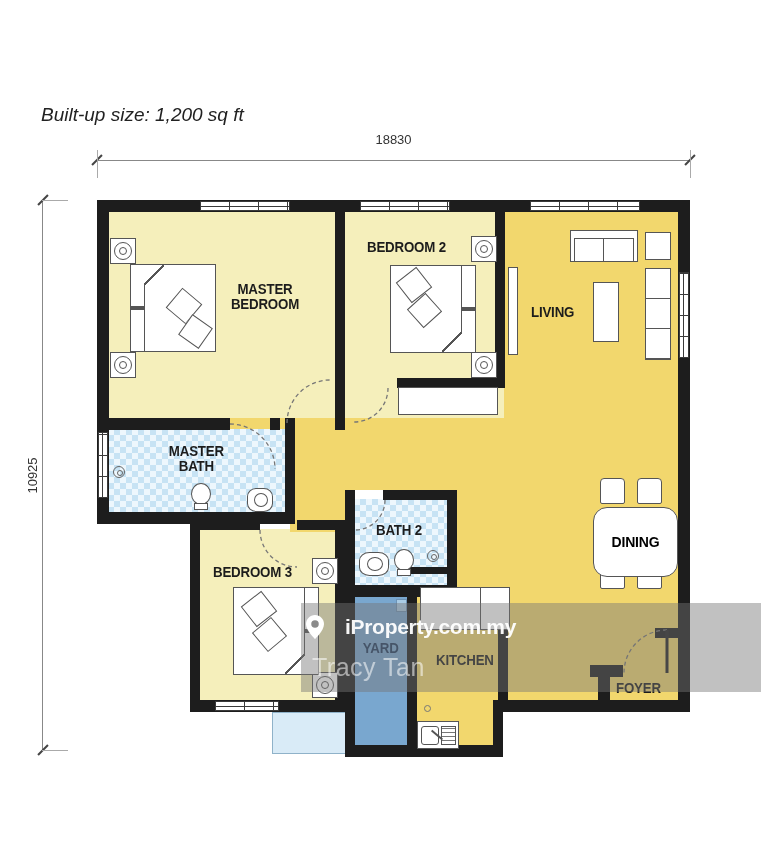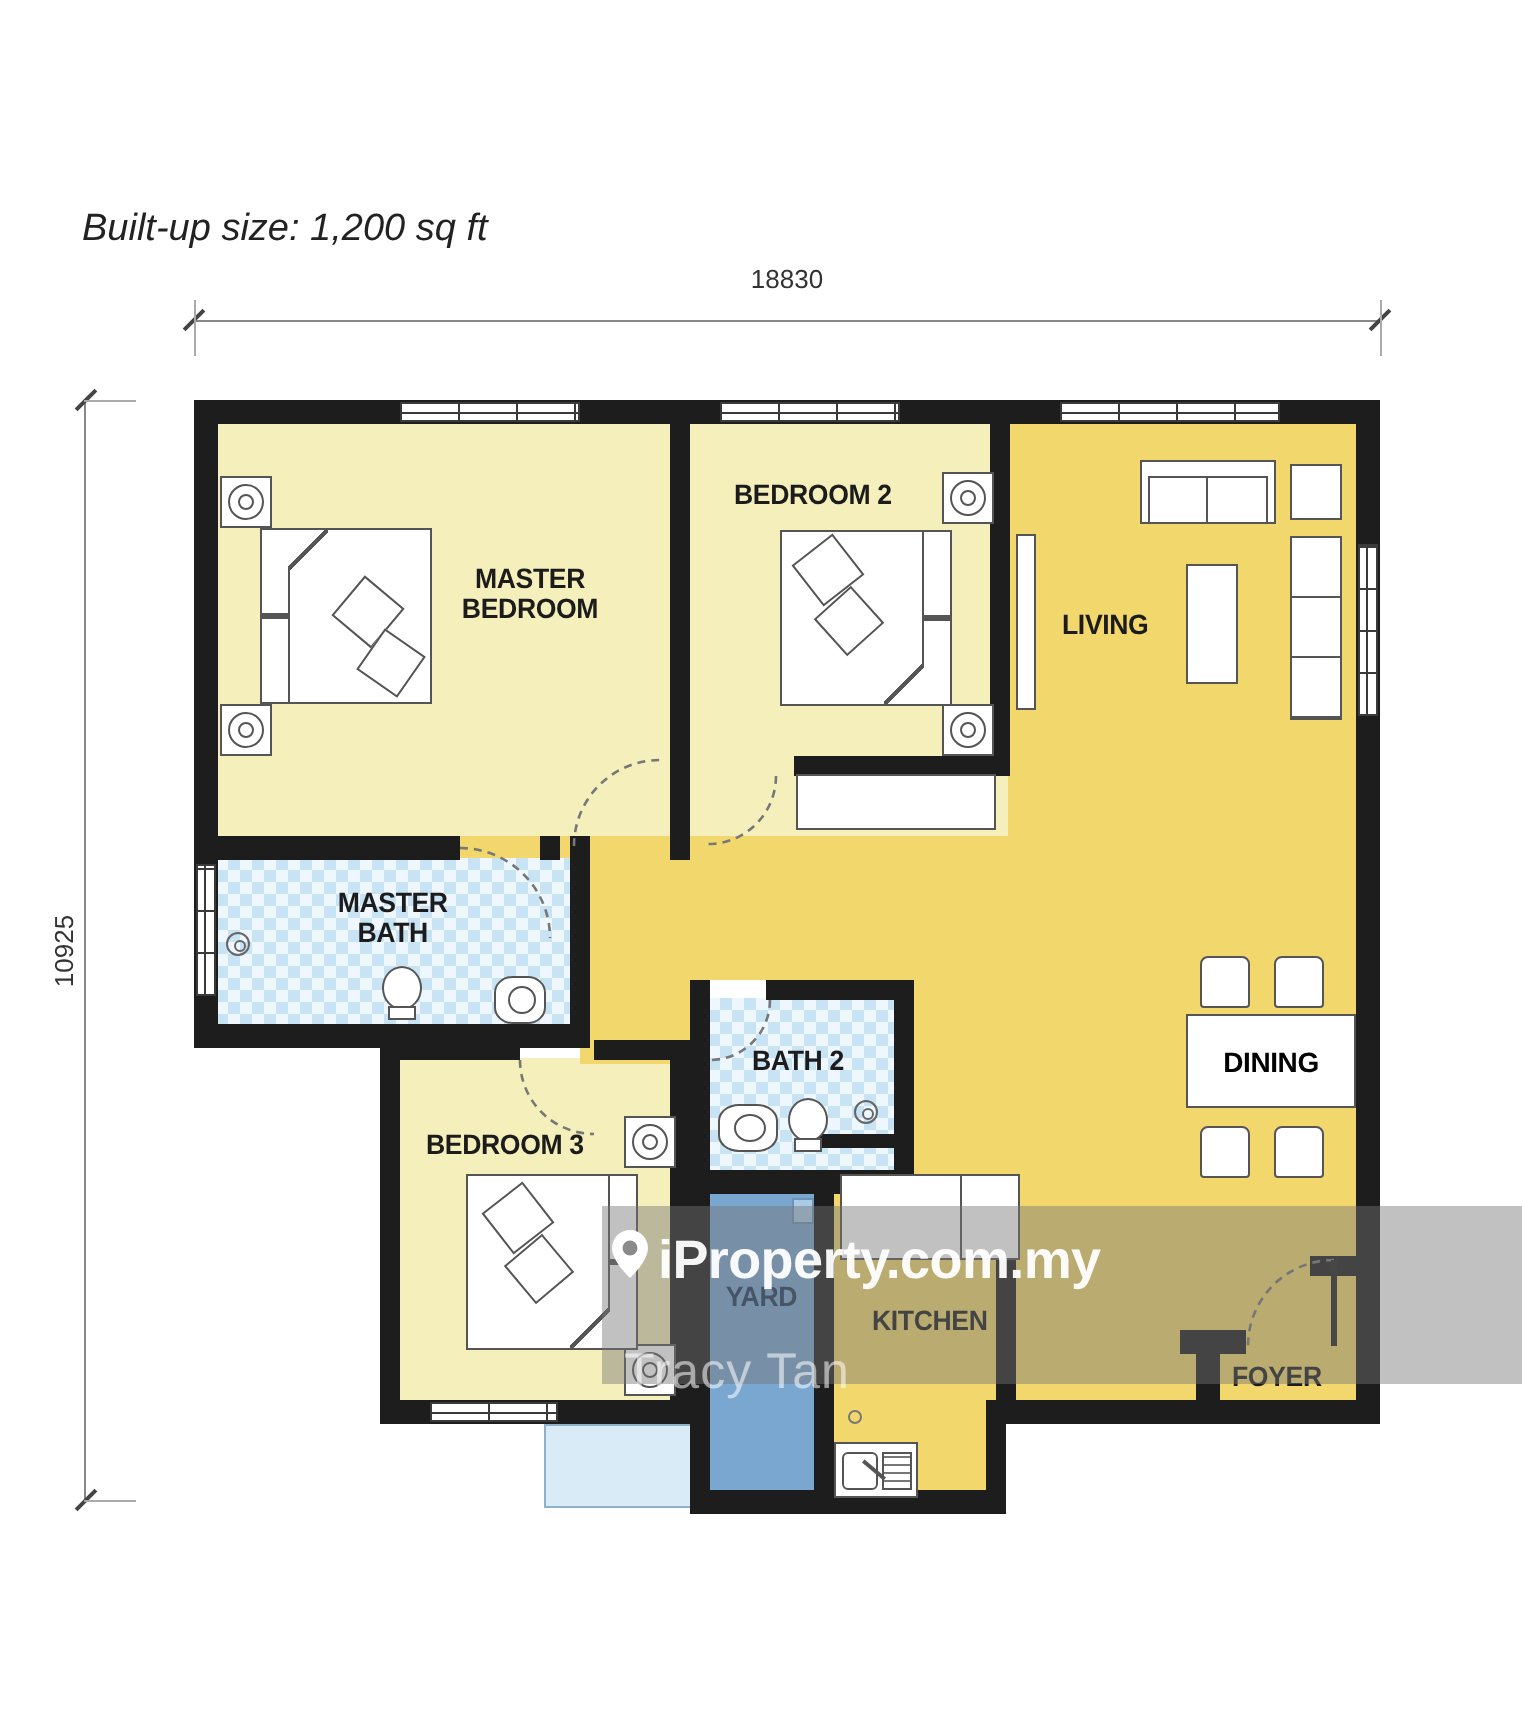--- a/index.html
+++ b/index.html
@@ -46,22 +46,22 @@
   .basin::after{content:"";position:absolute;left:25%;top:20%;width:50%;height:55%;border:1px solid #555;border-radius:50%;}
   .shower-sym{width:12px;height:12px;border:1.2px solid #666;border-radius:50%;box-sizing:border-box;}
   .shower-sym::after{content:"";position:absolute;left:3px;top:3px;width:4px;height:4px;border:1px solid #666;border-radius:50%;}
   .drain{position:absolute;background-image:repeating-linear-gradient(0deg,transparent 0 3px,#777 3px 4px);border:1px solid #555;}
   
   .room-label{position:absolute;font-weight:bold;font-size:14px;letter-spacing:-0.2px;color:#1c1c1c;
               transform:scaleX(.95);transform-origin:left top;white-space:nowrap;}
   .room-label.wrap{white-space:normal;text-align:center;line-height:1.08;}
   
   .wm-band{background:rgba(118,118,118,0.45);}
-  .wm-brand{display:flex;gap:5px;color:rgba(255,255,255,0.95);
-            font-size:27px;font-weight:bold;letter-spacing:-0.3px;}
+  .wm-brand{display:flex;align-items:center;gap:21px;color:rgba(255,255,255,0.95);
+            font-size:21px;font-weight:bold;letter-spacing:-0.3px;}
   .wm-agent{color:rgba(255,255,255,0.55);font-size:25px;letter-spacing:0.5px;}
 </style>
 </head>
 <body>
 
 <div id="stage">
 
   <div class="abs subtitle" style="left:41px;top:88px;margin-top:16px;">Built-up size: 1,200 sq ft</div>
 
   <div class="abs dim-label" style="left:97px;top:132px;width:593px;text-align:center;">18830</div>
@@ -166,21 +166,21 @@
         <div class="sofa-in"></div>
       </div>
     <div class="furn" style="left:548px;top:32px;width:26px;height:28px;"></div>
     <div class="furn sect" style="left:548px;top:68px;width:26px;height:92px;"></div>
     <div class="furn" style="left:496px;top:82px;width:26px;height:60px;"></div>
 
     <div class="furn chair" style="left:503px;top:278px;width:25px;height:26px;"></div>
     <div class="furn chair" style="left:540px;top:278px;width:25px;height:26px;"></div>
     <div class="furn chair" style="left:503px;top:363px;width:25px;height:26px;"></div>
     <div class="furn chair" style="left:540px;top:363px;width:25px;height:26px;"></div>
-    <div class="furn" style="left:496px;top:307px;width:85px;height:47px;display:flex;align-items:center;justify-content:center;">
+    <div class="furn" style="left:496px;top:307px;width:85px;height:70px;display:flex;align-items:center;justify-content:center;border-radius:14px;">
       <span style="font-weight:bold;font-size:14px;letter-spacing:-0.2px;">DINING</span>
     </div>
 
     <div class="abs shower-sym" style="left:16px;top:266px;"></div>
     <div class="abs" style="left:94px;top:283px;width:20px;height:28px;">
       <div class="toilet-bowl"></div>
       <div class="toilet-tank"></div>
     </div>
     <div class="furn basin" style="left:150px;top:288px;width:26px;height:24px;"></div>
 
@@ -236,15 +236,15 @@
   </div>
 
   <div class="abs wm-band" style="left:301px;top:603px;width:460px;height:89px;"></div>
   <div class="abs wm-brand" style="left:306px;top:615px;">
     <svg width="18" height="24" viewBox="0 0 24 32">
       <path d="M12 0C5.4 0 0 5.4 0 12c0 9 12 20 12 20s12-11 12-20C24 5.4 18.6 0 12 0z" fill="#fff"></path>
       <circle cx="12" cy="12" r="5" fill="#8a8a8a"></circle>
     </svg>
     <span>iProperty.com.my</span>
   </div>
-  <div class="abs wm-agent" style="left:312px;top:672px;">Tracy Tan</div>
+  <div class="abs wm-agent" style="left:312px;top:653px;">Tracy Tan</div>
 
 </div>
 
 </body></html>

